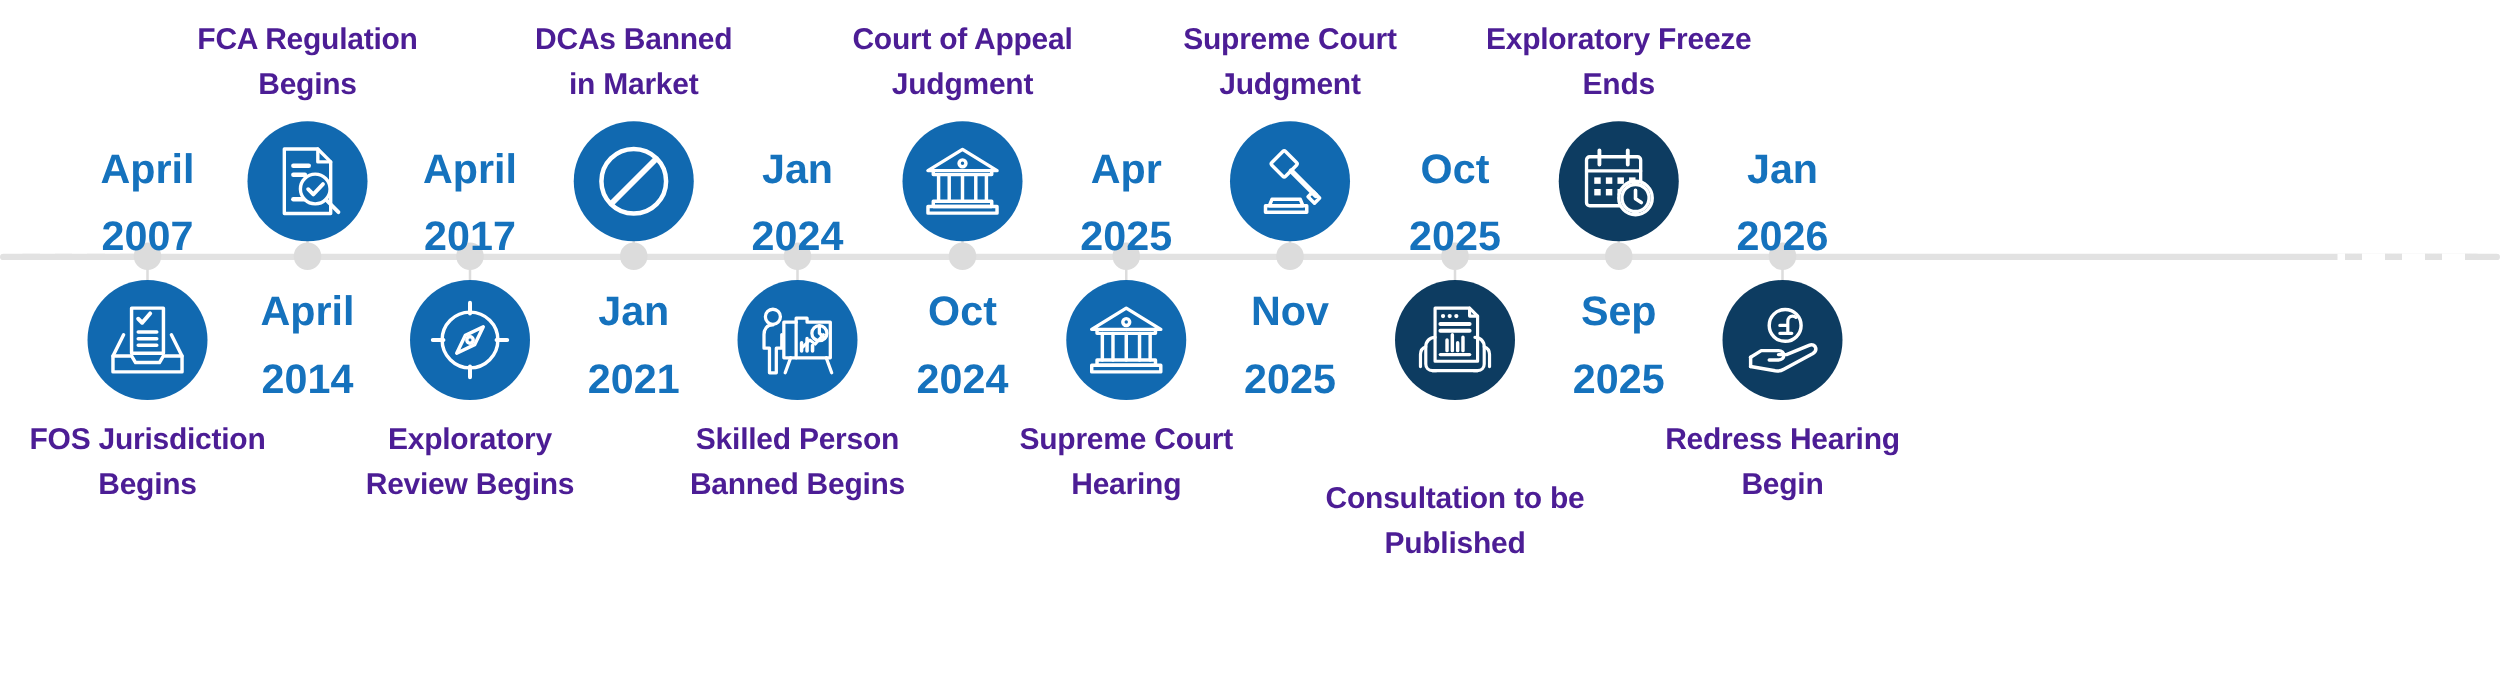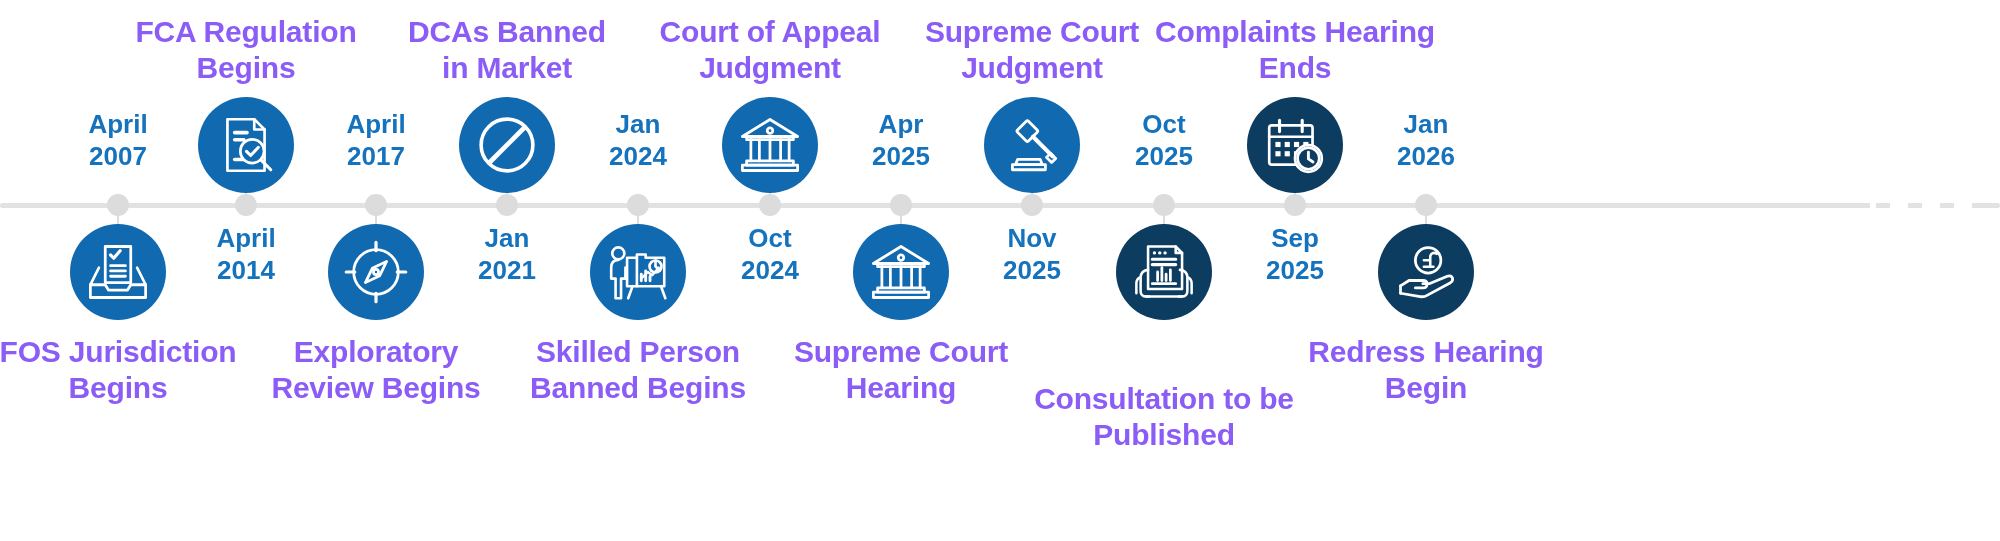--- a/index.html
+++ b/index.html
@@ -42,34 +42,34 @@
     position:absolute;border-radius:50%;
     transform:translateX(-50%);
     display:flex;align-items:center;justify-content:center;
   }
   .circle svg{display:block;}
 
   
   .title{
     position:absolute;transform:translateX(-50%);
     text-align:center;
-    color:#8b5cf6;
+    color:#4c1d95;
     font-weight:bold;
-    font-size:30px;
+    font-size:24px;
     line-height:36px;
     letter-spacing:-0.2px;
     white-space:pre-line;
   }
   .date{
     position:absolute;transform:translateX(-50%);
     text-align:center;
     color:#1572bd;
     font-weight:bold;
-    font-size:26px;
-    line-height:32px;
+    font-size:33px;
+    line-height:54px;
     white-space:pre-line;
   }
 </style>
 </head>
 <body>
 
 <div id="stage">
 
   <div class="axis-dash-left"></div>
   <div class="axis"></div>
@@ -172,21 +172,21 @@
         <span>
     <svg width="66" height="66" viewBox="0 0 64 64" fill="none" stroke="#fff" stroke-width="2.7" stroke-linecap="round" stroke-linejoin="round">
       <rect x="20" y="11" width="15" height="15" rx="1.5" transform="rotate(-45 27.5 18.5)"></rect>
       <path d="M33 24L52 43" stroke-width="4"></path>
       <path d="M50 40l5 5-4 4-5-5z"></path>
       <path d="M18 46h22l2 5H16z"></path>
       <path d="M13 51h32v5H13z"></path>
     </svg>
         </span>
       </div>
-      <div class="title" style="left: 1295px; top: 14px; width: 360px;">Complaints Hearing
+      <div class="title" style="left: 1295px; top: 14px; width: 360px;">Exploratory Freeze
 Ends</div>
       <div class="circle" style="left: 1295px; top: 97px; width: 96px; height: 96px; background: rgb(13, 60, 97);">
         <span>
     <svg width="66" height="66" viewBox="0 0 64 64" fill="none" stroke="#fff" stroke-width="2.6" stroke-linecap="round" stroke-linejoin="round">
       <rect x="7" y="13" width="42" height="38" rx="2.5"></rect>
       <path d="M7 24h42"></path>
       <path d="M17 8v11M39 8v11" stroke-width="3"></path>
       <g fill="#fff" stroke="none">
         <rect x="13" y="29" width="5" height="5"></rect>
               <rect x="22" y="29" width="5" height="5"></rect>

